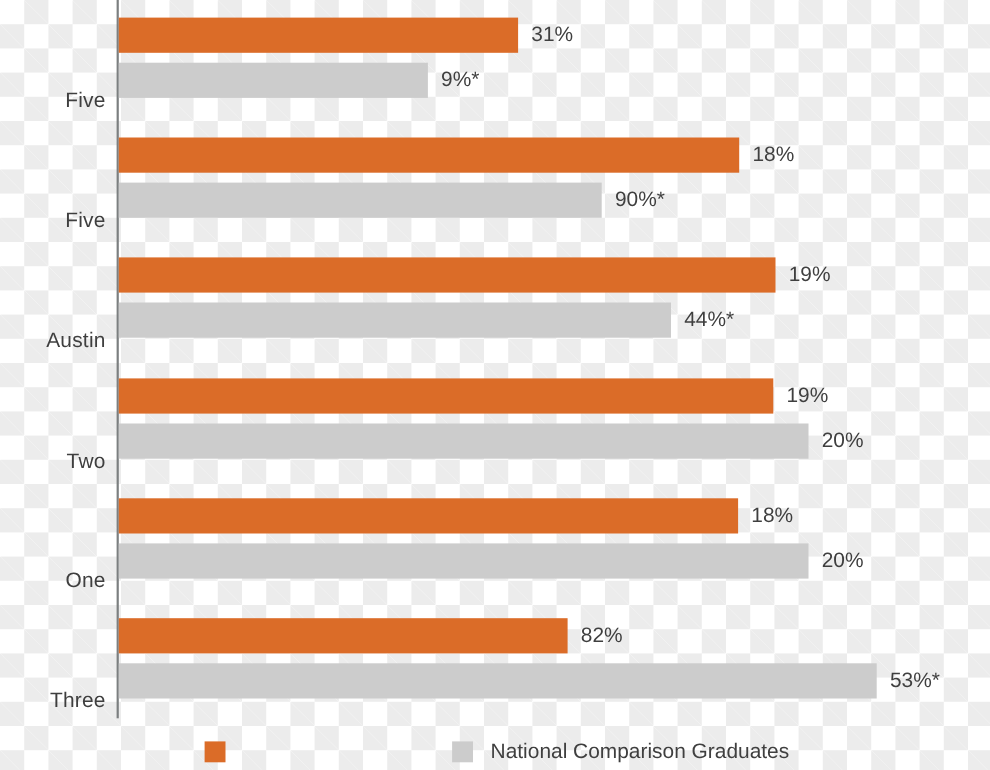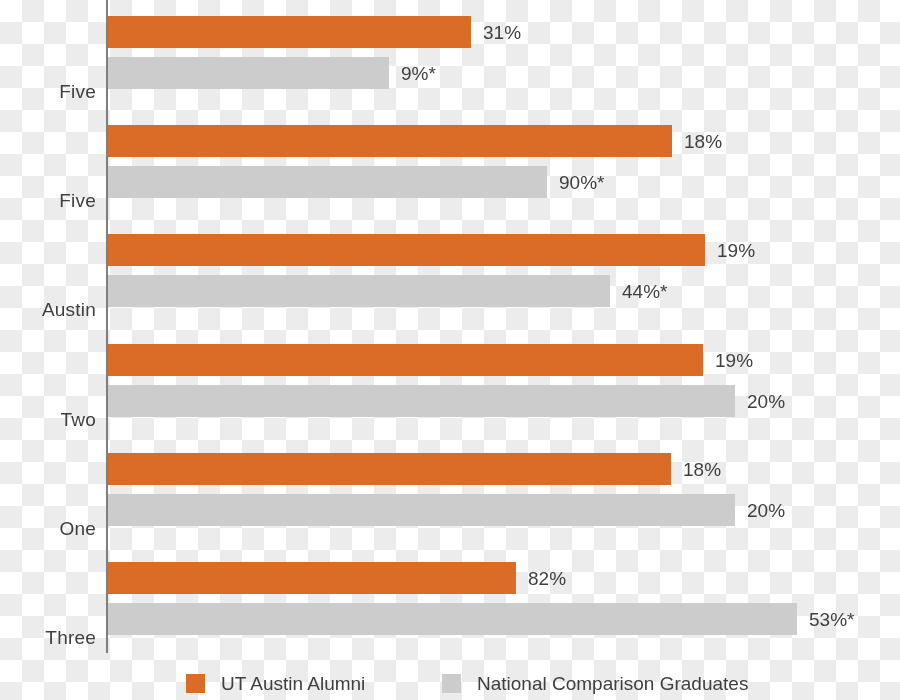--- a/index.html
+++ b/index.html
@@ -119,21 +119,21 @@
 
   .legend-label {
     margin-left: 16px;
     font-size: 19px;
     color: #3f3f3f;
     white-space: nowrap;
     line-height: 1;
   }
 
   #legend-item-alumni   { left: 186px; }
-  #legend-item-national { left: 430px; padding-left: 12px; }
+  #legend-item-national { left: 399px; padding-left: 12px; }
 </style>
 </head>
 <body>
 
 <div id="chart-root">
 
   <div id="plot-area">
 
     <div id="y-axis-line"></div>
 
@@ -219,21 +219,20 @@
         <div class="bar national" style="width:689px"></div>
         <div class="bar-value" style="left:701px">53%*</div>
       </div>
     </div>
 
   </div>
 
   <div id="legend">
     <div class="legend-item" id="legend-item-alumni">
       <span class="legend-swatch alumni"></span>
-      <span class="legend-label">UT Austin Alumni</span>
     </div>
     <div class="legend-item" id="legend-item-national">
       <span class="legend-swatch national"></span>
       <span class="legend-label">National Comparison Graduates</span>
     </div>
   </div>
 
 </div>
 
 </body></html>

